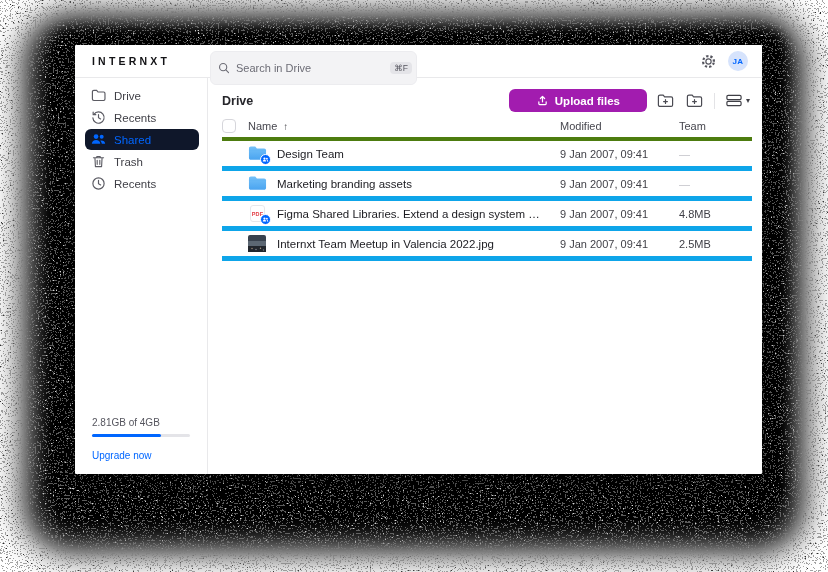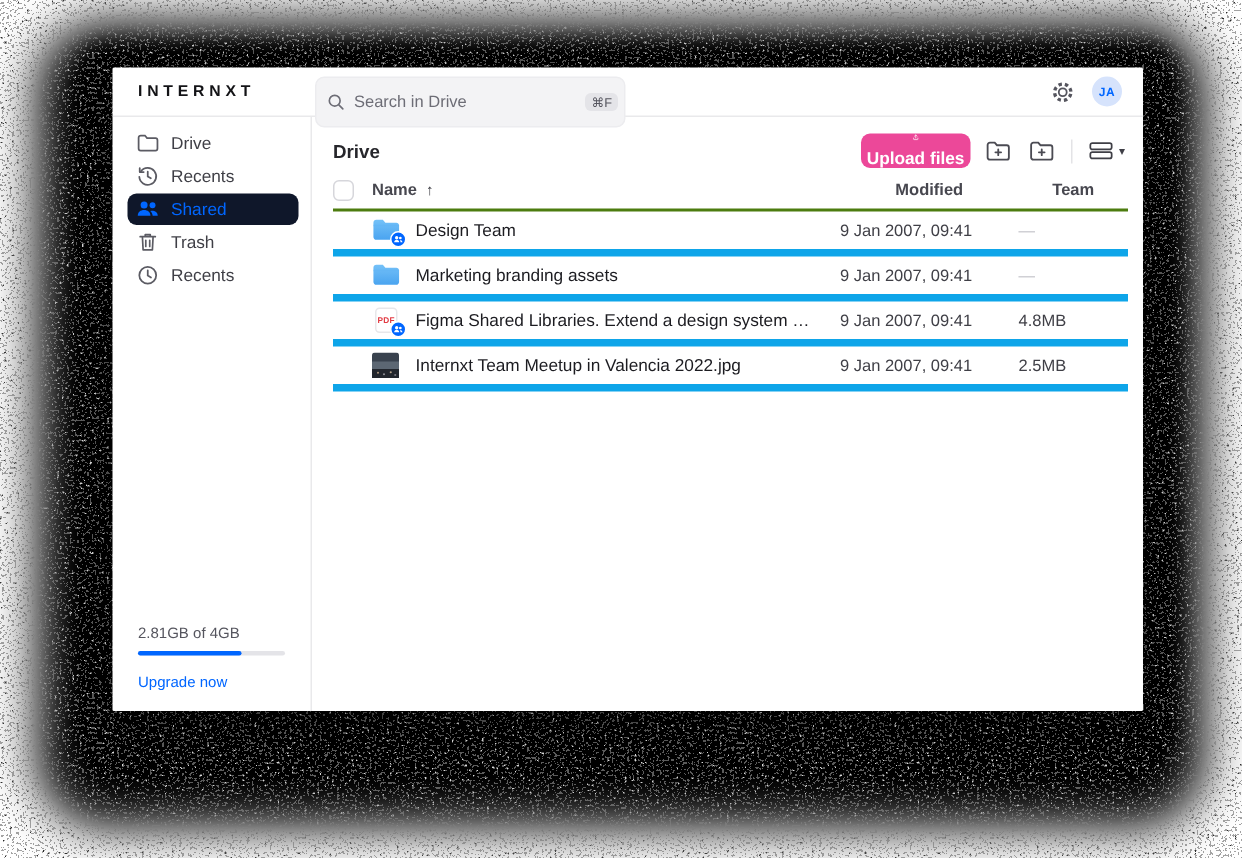--- a/index.html
+++ b/index.html
@@ -57,40 +57,40 @@
   .storage-track { width:98px; height:3px; border-radius:2px; background:#e4e4e8; }
   .storage-fill { height:3px; border-radius:2px; background:#0066ff; }
   .upgrade { margin-top:13px; font-size:10px; color:#0066ff; cursor:pointer; }
 
   
   .main { flex:1; padding:0 10px 0 14px; min-width:0; }
   .main-head { display:flex; align-items:center; justify-content:space-between;
                padding-top:8px; height:37px; }
   .breadcrumb { font-size:12.5px; font-weight:600; color:#26262b; }
   .actions { display:flex; align-items:center; gap:9px; }
-  .btn-upload { display:flex; align-items:center; gap:6px; background:#ec4899;
+  .btn-upload { display:flex; align-items:center; gap:6px; background:#a21caf;
                 color:#fff; font-size:11.5px; font-weight:600; border:none;
-                border-radius:6px; height:23px; padding:0 4px; cursor:pointer;
-                font-family:inherit;flex-direction:column; }
+                border-radius:6px; height:23px; padding:0 27px; cursor:pointer;
+                font-family:inherit; }
   .icon-btn { background:none; border:none; padding:0; width:20px; height:20px;
               display:flex; align-items:center; justify-content:center;
               color:#4b4b53; cursor:pointer; }
   .vdiv { width:1px; height:16px; background:#e3e3e6; }
   .view-btn { display:flex; align-items:center; gap:4px; background:none;
               border:none; cursor:pointer; color:#3f3f46; padding:0 2px; }
   .caret { font-size:8px; color:#3f3f46; }
 
   
   .tbl-head { display:grid; grid-template-columns:26px 1fr 119px 73px;
-              align-items:center; height:26px; border-bottom:2px solid #4d7c0f;font-weight:bold; }
+              align-items:center; height:26px; border-bottom:4px solid #4d7c0f; }
   .checkbox { width:14px; height:14px; border:1.5px solid #d6d6db; border-radius:4px;
               background:#fff; }
   .col-name { display:flex; align-items:center; gap:6px; font-size:11px; color:#47474f; }
   .sort-arrow { font-size:10px; color:#3f3f46; }
-  .col-meta { font-size:11px; color:#47474f;text-align:center; }
+  .col-meta { font-size:11px; color:#47474f; }
 
   .row { display:grid; grid-template-columns:26px 1fr 119px 73px; align-items:center;
          height:30px; border-bottom:5px solid #0ea5e9; }
   .name-cell { display:flex; align-items:center; gap:10px; min-width:0; padding-right:14px; }
   .f-ic { position:relative; width:19px; height:17px; flex:0 0 19px; }
   .f-ic .ic-fold, .f-ic .ic-pdf, .f-ic .ic-img { display:none; }
   .row[data-type="folder"] .ic-fold { display:block; }
   .row[data-type="pdf"]    .ic-pdf  { display:flex; }
   .row[data-type="image"]  .ic-img  { display:block; }
   .ic-pdf { width:15px; height:17px; margin-left:2px; background:#fff;

